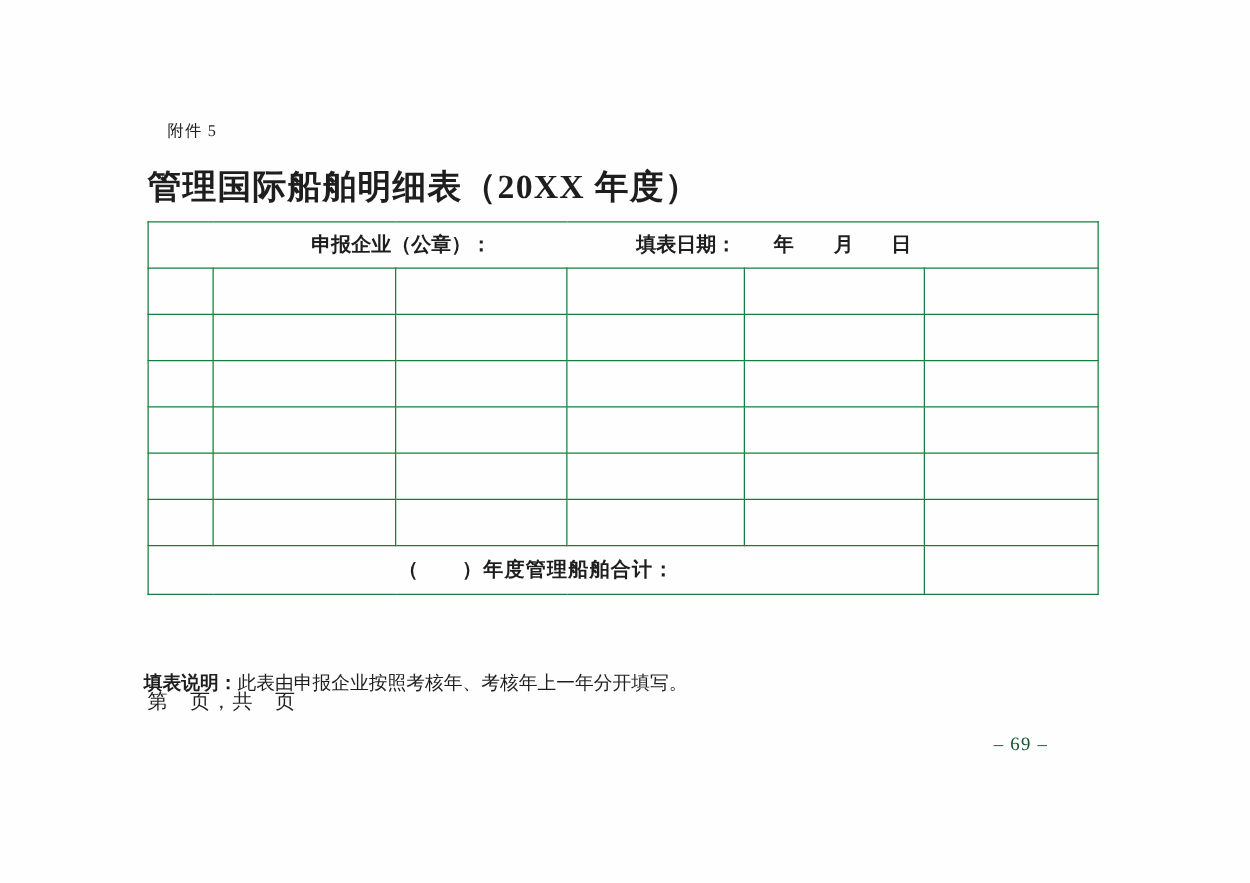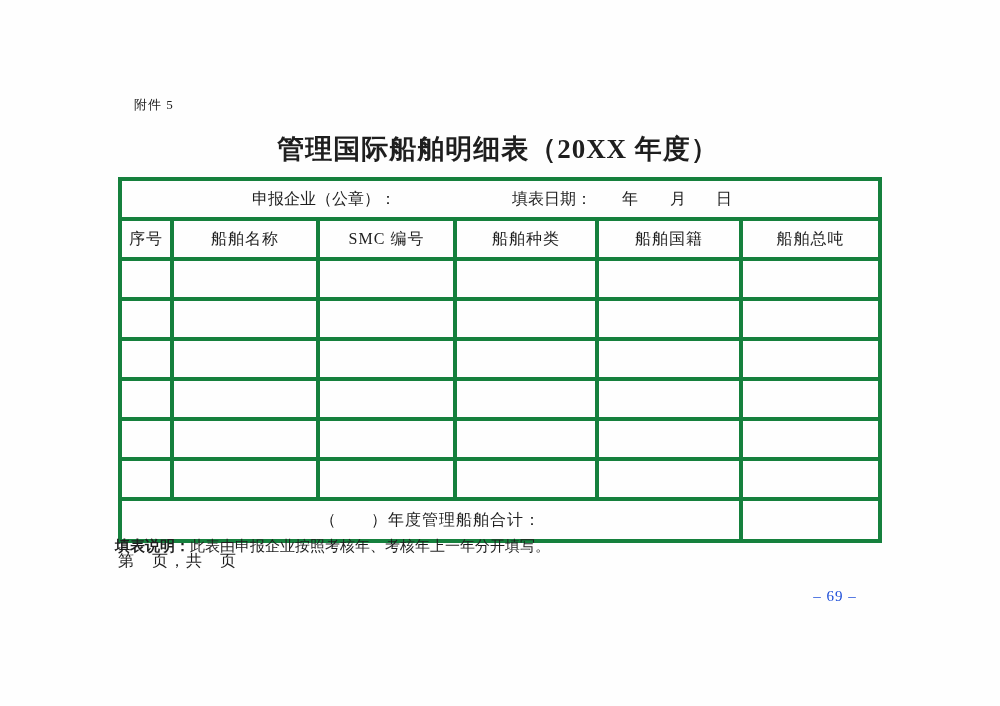--- a/index.html
+++ b/index.html
@@ -17,39 +17,39 @@
     left: 134px;
     top: 96px;
     font-size: 13px;
     letter-spacing: 1px;
   }
   .doc-title {
     position: absolute;
     left: 118px;
     top: 131px;
     width: 760px;
-    text-align: center;
     font-size: 27px;
     font-weight: 700;
     letter-spacing: 1px;
     white-space: nowrap;
   }
   table.form-table {
     position: absolute;
     left: 118px;
     top: 177px;
     width: 760px;
     border-collapse: collapse;
     table-layout: fixed;
   }
   table.form-table td {
-    border: 4px solid #15803d;
+    border: 1px solid #15803d;
     padding: 0;
     font-size: 16px;
     vertical-align: middle;
+    font-weight: bold;
   }
   tr.info-row td { height: 36px; white-space: nowrap; }
   .lbl-declare { margin-left: 130px; }
   .lbl-date    { margin-left: 116px; }
   .lbl-year    { margin-left: 30px; }
   .lbl-month   { margin-left: 32px; }
   .lbl-day     { margin-left: 30px; }
   tr.header-row td {
     height: 36px;
     text-align: center;
@@ -75,23 +75,22 @@
     top: 551px;
     width: 760px;
     font-size: 16px;
     letter-spacing: 1px;
   }
   .page-number {
     position: absolute;
     left: 795px;
     top: 588px;
     width: 80px;
-    text-align: center;
     font-size: 15px;
-    color: #1d4ed8;
+    color: #14532d;
     letter-spacing: 1px;
   }
 </style>
 </head>
 <body>
 
 <div class="page">
 
   <div class="attachment-label">附件 5</div>
 
@@ -107,28 +106,20 @@
       <col style="width:139px">
     </colgroup>
 
     <tbody>
         <tr class="info-row">
       <td colspan="6">
         <span class="lbl-declare">申报企业（公章）：</span><span class="lbl-date">填表日期：</span><span class="lbl-year">年</span><span class="lbl-month">月</span><span class="lbl-day">日</span>
       </td>
     </tr>
 
-    <tr class="header-row">
-      <td>序号</td>
-      <td>船舶名称</td>
-      <td>SMC 编号</td>
-      <td>船舶种类</td>
-      <td>船舶国籍</td>
-      <td>船舶总吨</td>
-    </tr>
 
     <tr class="body-row">
       <td></td>
           <td></td>
           <td></td>
           <td></td>
           <td></td>
           <td></td>
     </tr>
     <tr class="body-row">

